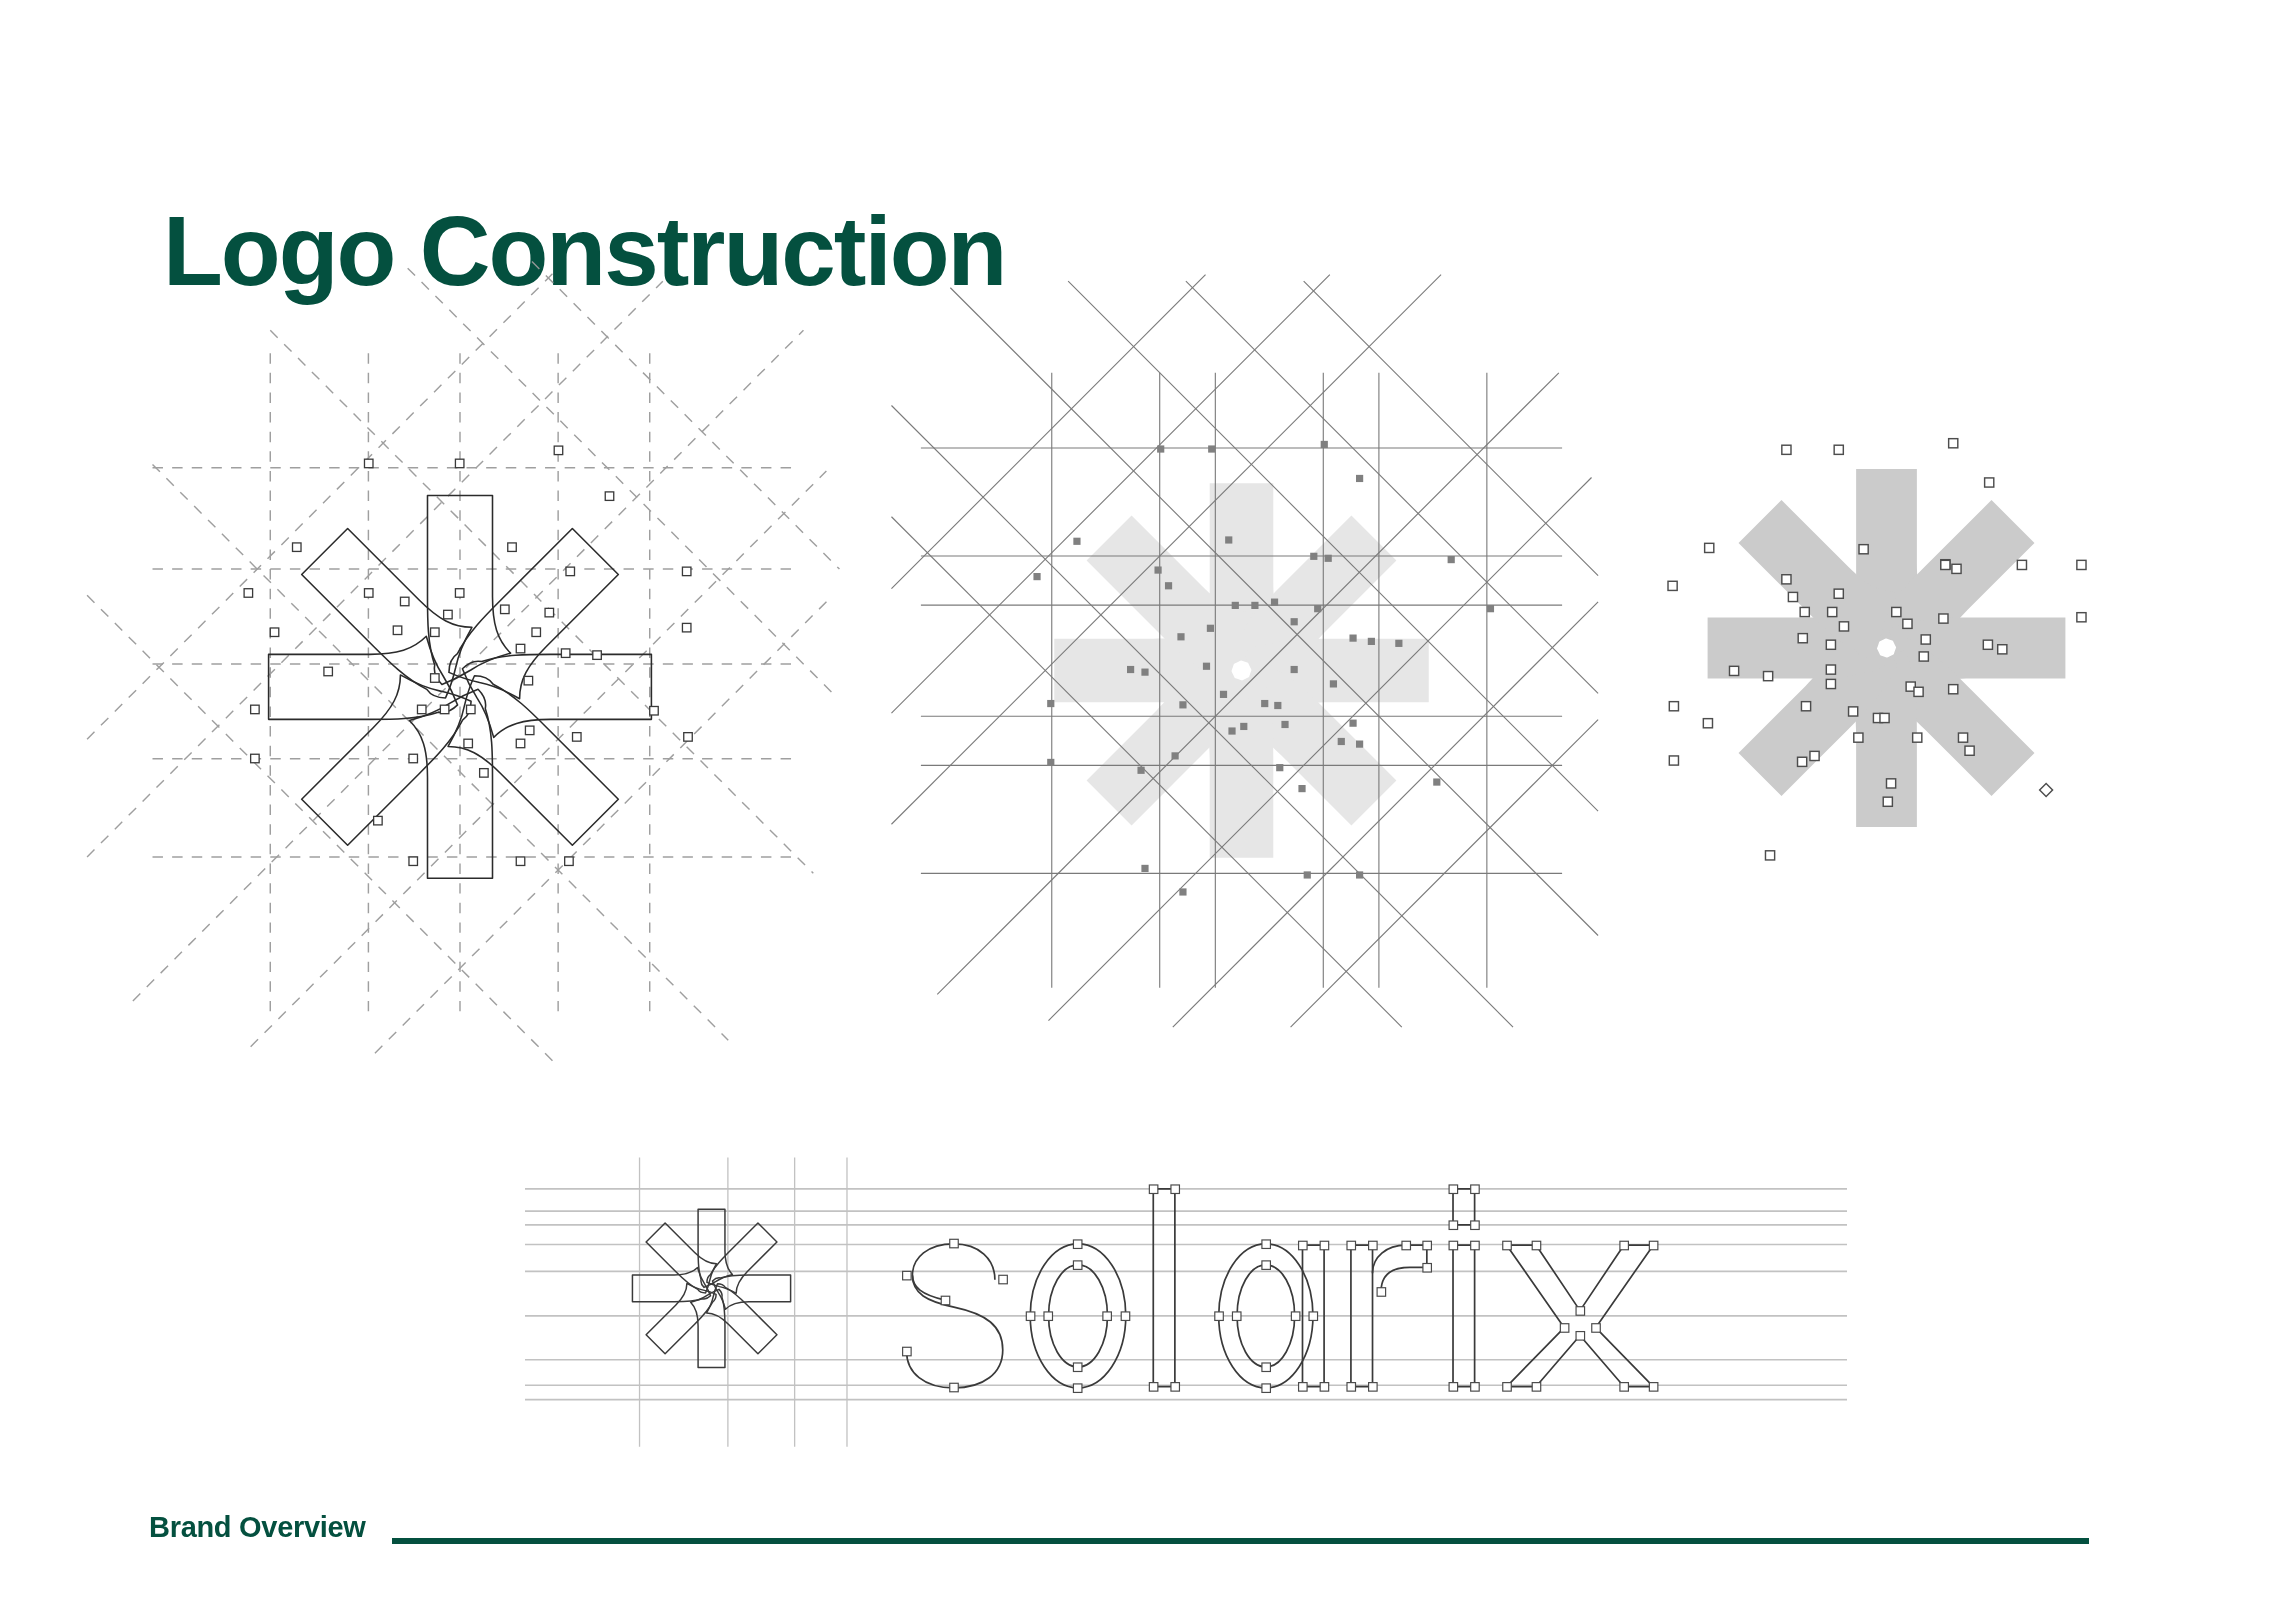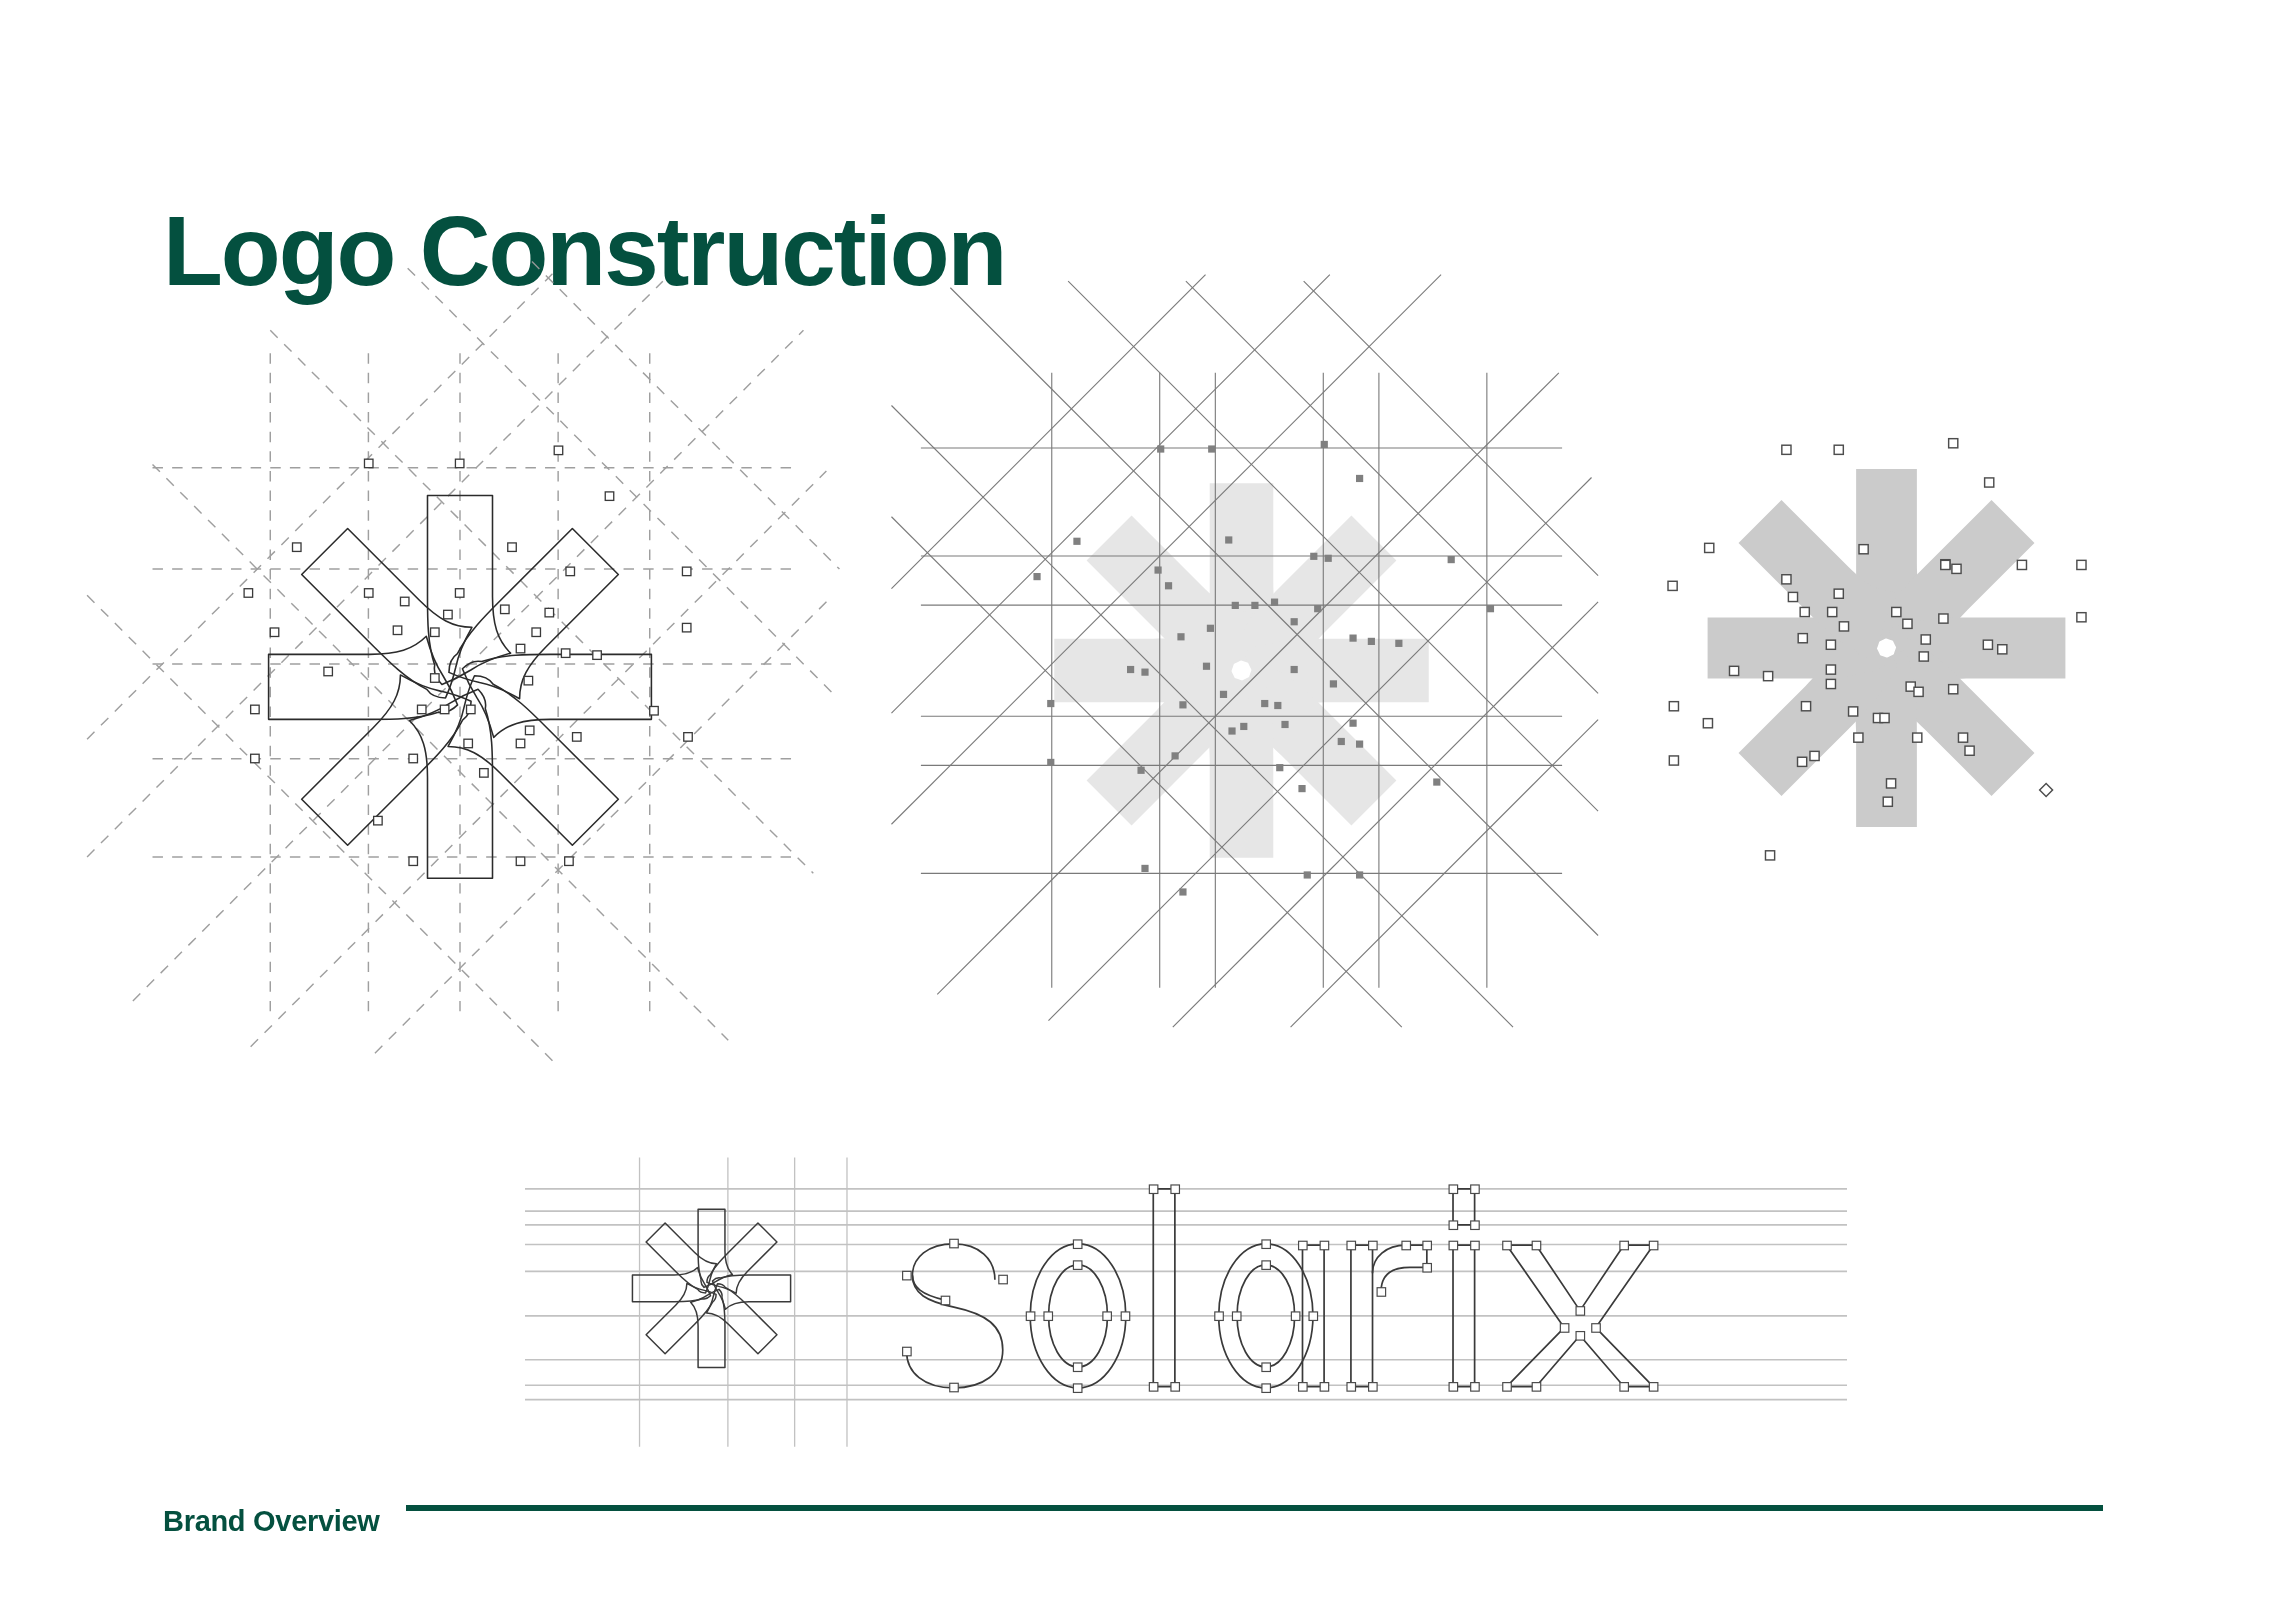--- a/index.html
+++ b/index.html
@@ -41,26 +41,26 @@
   .diagram svg { display: block; overflow: visible; }
 
   #diagram-wireframe { left: 46px;   top: 281px;  width: 772px; height: 779px; }
   #diagram-grid      { left: 870px; top: 327px;  width: 687px; height: 687px; }
   #diagram-solid     { left: 1623px; top: 432px;  width: 471px;  height: 432px; }
   #diagram-wordmark  { left: 497px;  top: 1139px; width: 1322px; height: 321px; }
 
   
   .footer {
     position: absolute;
-    left: 135px;
+    left: 121px;
     top: 1505px;
     width: 1940px;
     height: 39px;
     display: flex;
-    align-items: flex-start;
+    align-items: flex-end;
   }
   .footer-label {
     font-size: 29px;
     font-weight: 700;
     color: #04503f;
     letter-spacing: -0.3px;
     white-space: nowrap;
   }
   .footer-rule {
     flex: 1 1 auto;

